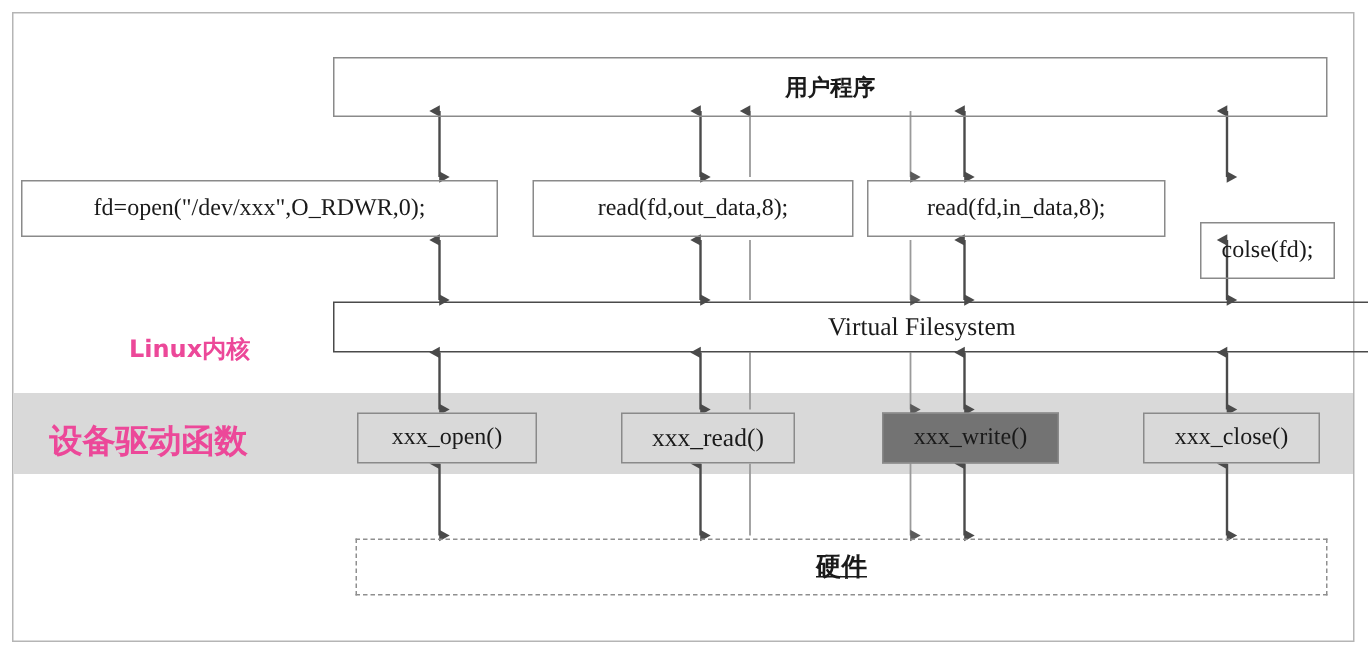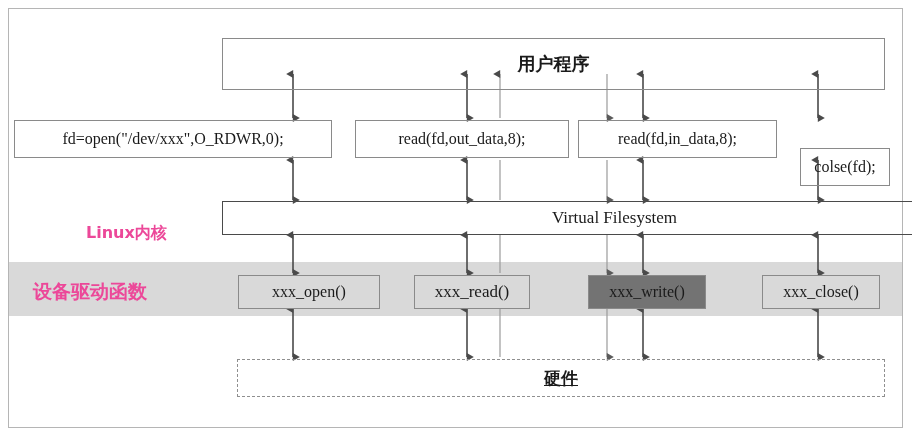--- a/index.html
+++ b/index.html
@@ -85,21 +85,21 @@
       <line x1="500" y1="200" x2="500" y2="160"></line>
       <line x1="500" y1="118" x2="500" y2="74" marker-end="url(#ahU)"></line>
 
       <line x1="607" y1="74" x2="607" y2="118" marker-end="url(#ahDlite)"></line>
       <line x1="607" y1="160" x2="607" y2="200" marker-end="url(#ahDlite)"></line>
       <line x1="607" y1="235" x2="607" y2="273" marker-end="url(#ahDlite)"></line>
       <line x1="607" y1="309" x2="607" y2="357" marker-end="url(#ahDlite)"></line>
     </g>
   </svg>
 
-  <div class="box thin cn" style="left:222px;top:38px;width:663px;height:52px;font-size:18px;">
+  <div class="box thin cn" style="left:222px;top:38px;width:663px;height:40px;font-size:15px;">
     <span>用户程序</span>
   </div>
 
   <div class="box thin" style="left:14px;top:120px;width:318px;height:38px;font-size:16px;">
     <span>fd=open("/dev/xxx",O_RDWR,0);</span>
   </div>
 
   <div class="box thin" style="left:355px;top:120px;width:214px;height:38px;font-size:16px;">
     <span>read(fd,out_data,8);</span>
   </div>
@@ -113,25 +113,25 @@
   </div>
 
   <div class="box thick" style="left:222px;top:201px;width:785px;height:34px;font-size:17px;">
     <span>Virtual Filesystem</span>
   </div>
 
   <div class="caption cn" style="left:86px;top:223px;font-size:16px;">
     <span>Linux内核</span>
   </div>
 
-  <div class="caption cn" style="left:33px;top:279px;font-size:19px;">
+  <div class="caption cn" style="left:33px;top:279px;font-size:22px;">
     <span>设备驱动函数</span>
   </div>
 
-  <div class="box thin" style="left:238px;top:275px;width:142px;height:34px;font-size:16px;background:#d9d9d9;">
+  <div class="box thin" style="left:238px;top:275px;width:120px;height:34px;font-size:16px;background:#d9d9d9;">
     <span>xxx_open()</span>
   </div>
 
   <div class="box thin" style="left:414px;top:275px;width:116px;height:34px;font-size:17px;background:#d9d9d9;">
     <span>xxx_read()</span>
   </div>
 
   <div class="box thin" style="left:588px;top:275px;width:118px;height:34px;font-size:16px;background:#737373;">
     <span>xxx_write()</span>
   </div>

